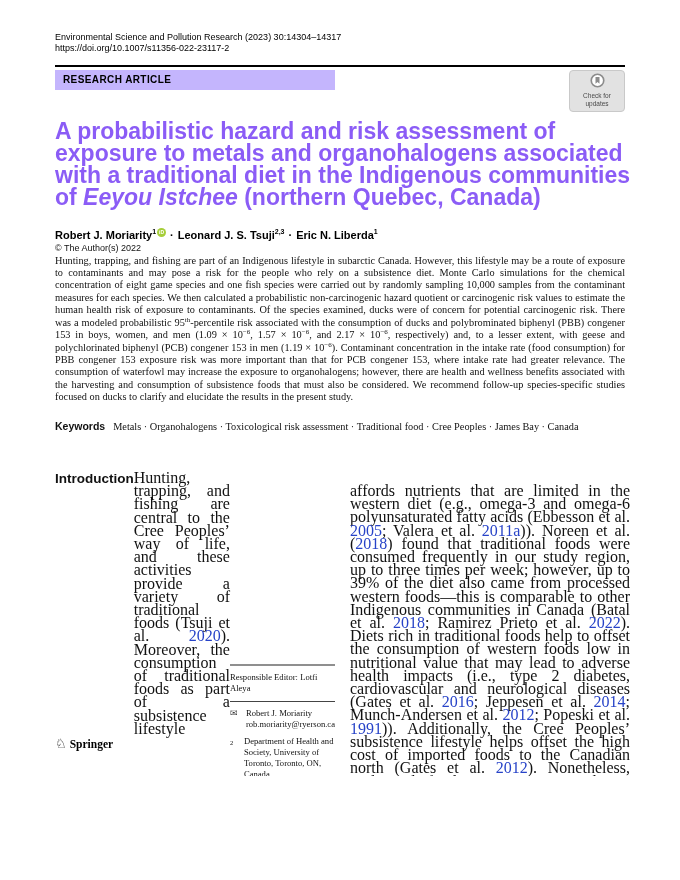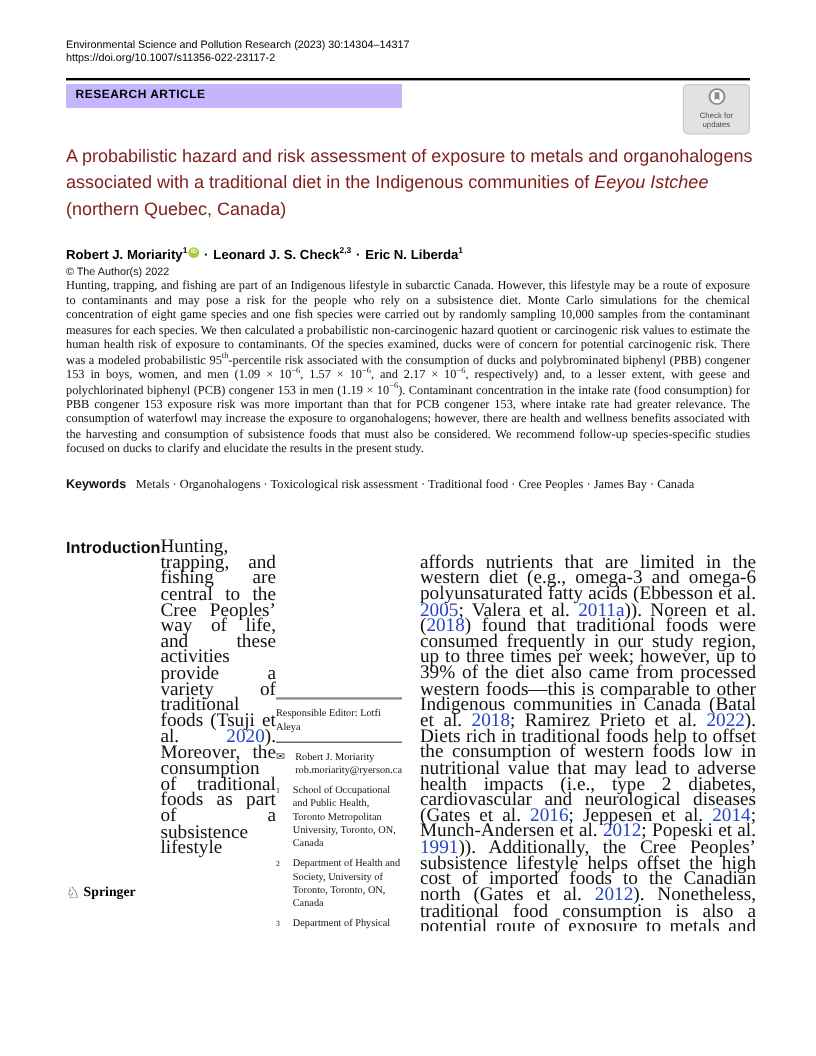--- a/index.html
+++ b/index.html
@@ -26,21 +26,21 @@
     text-align:center; cursor:pointer; padding-top:2px;
   }
   .check-badge .cb-text {
     font-family:"Liberation Sans","DejaVu Sans",sans-serif;
     font-size:6.5px; line-height:7.5px; color:#4a4a4a;
   }
 
   .title {
     margin-top:8px; width:578px;
     font-family:"Liberation Sans","DejaVu Sans",sans-serif;
-    font-weight:normal; font-size:15px; line-height:22px; color:#7f1d1d;
+    font-weight:bold; font-size:23px; line-height:22px; color:#8b5cf6;
   }
   .title i { font-style:italic; }
 
   .authors {
     margin-top:20px; font-family:"Liberation Sans","DejaVu Sans",sans-serif;
     font-weight:bold; font-size:11px; color:#000;
   }
   .authors sup { font-size:7px; }
   .author-sep { margin:0 4px; }
   .orcid {
@@ -105,21 +105,21 @@
           <path d="M8.8 6.2h6.4v11l-3.2-2.7-3.2 2.7z" fill="#8c8c8c"></path>
         </svg>
       </span>
       <div class="cb-text">Check for</div>
       <div class="cb-text">updates</div>
     </div>
   </div>
 
   <h1 class="title"><span>A probabilistic hazard and risk assessment of exposure to metals and organohalogens associated with a traditional diet in the Indigenous communities of </span><i>Eeyou Istchee</i><span> (northern Quebec, Canada)</span></h1>
 
-  <div class="authors"><span>Robert J. Moriarity</span><sup>1</sup><span class="orcid">iD</span><span class="author-sep">·</span><span>Leonard J. S. Check</span><sup>2,3</sup><span class="author-sep">·</span><span>Eric N. Liberda</span><sup>1</sup></div>
+  <div class="authors"><span>Robert J. Moriarity</span><sup>1</sup><span class="orcid">iD</span><span class="author-sep">·</span><span>Leonard J. S. Tsuji</span><sup>2,3</sup><span class="author-sep">·</span><span>Eric N. Liberda</span><sup>1</sup></div>
 
   <div class="copyright">© The Author(s) 2022</div>
 
   <p class="abs-text"><span>Hunting, trapping, and fishing are part of an Indigenous lifestyle in subarctic Canada. However, this lifestyle may be a route of exposure to contaminants and may pose a risk for the people who rely on a subsistence diet. Monte Carlo simulations for the chemical concentration of eight game species and one fish species were carried out by randomly sampling 10,000 samples from the contaminant measures for each species. We then calculated a probabilistic non-carcinogenic hazard quotient or carcinogenic risk values to estimate the human health risk of exposure to contaminants. Of the species examined, ducks were of concern for potential carcinogenic risk. There was a modeled probabilistic 95</span><sup>th</sup><span>-percentile risk associated with the consumption of ducks and polybrominated biphenyl (PBB) congener 153 in boys, women, and men (1.09 × 10</span><sup>−6</sup><span>, 1.57 × 10</span><sup>−6</sup><span>, and 2.17 × 10</span><sup>−6</sup><span>, respectively) and, to a lesser extent, with geese and polychlorinated biphenyl (PCB) congener 153 in men (1.19 × 10</span><sup>−6</sup><span>). Contaminant concentration in the intake rate (food consumption) for PBB congener 153 exposure risk was more important than that for PCB congener 153, where intake rate had greater relevance. The consumption of waterfowl may increase the exposure to organohalogens; however, there are health and wellness benefits associated with the harvesting and consumption of subsistence foods that must also be considered. We recommend follow-up species-specific studies focused on ducks to clarify and elucidate the results in the present study.</span></p>
 
   <div class="keywords"><span class="kw-label">Keywords</span><span>Metals · Organohalogens · Toxicological risk assessment · Traditional food · Cree Peoples · James Bay · Canada</span></div>
 
   <div class="columns">
 
     <div class="col-left">
@@ -129,24 +129,20 @@
       <div class="footnotes">
         <div class="fn-rule-gray"></div>
         <div class="fn-editor">Responsible Editor: Lotfi Aleya</div>
         <div class="fn-rule-thin"></div>
         <div class="fn-corr">
           <span class="env-icon">✉</span>
           <span>
             <div>Robert J. Moriarity</div>
             <div>rob.moriarity@ryerson.ca</div>
           </span>
-        </div>
-        <div class="fn-aff">
-          <sup>1</sup>
-          <span class="aff-text">School of Occupational and Public Health, Toronto Metropolitan University, Toronto, ON, Canada</span>
         </div>
         <div class="fn-aff">
           <sup>2</sup>
           <span class="aff-text">Department of Health and Society, University of Toronto, Toronto, ON, Canada</span>
         </div>
         <div class="fn-aff">
           <sup>3</sup>
           <span class="aff-text">Department of Physical and Environmental Sciences, University of Toronto, Toronto, ON, Canada</span>
         </div>
       </div>

